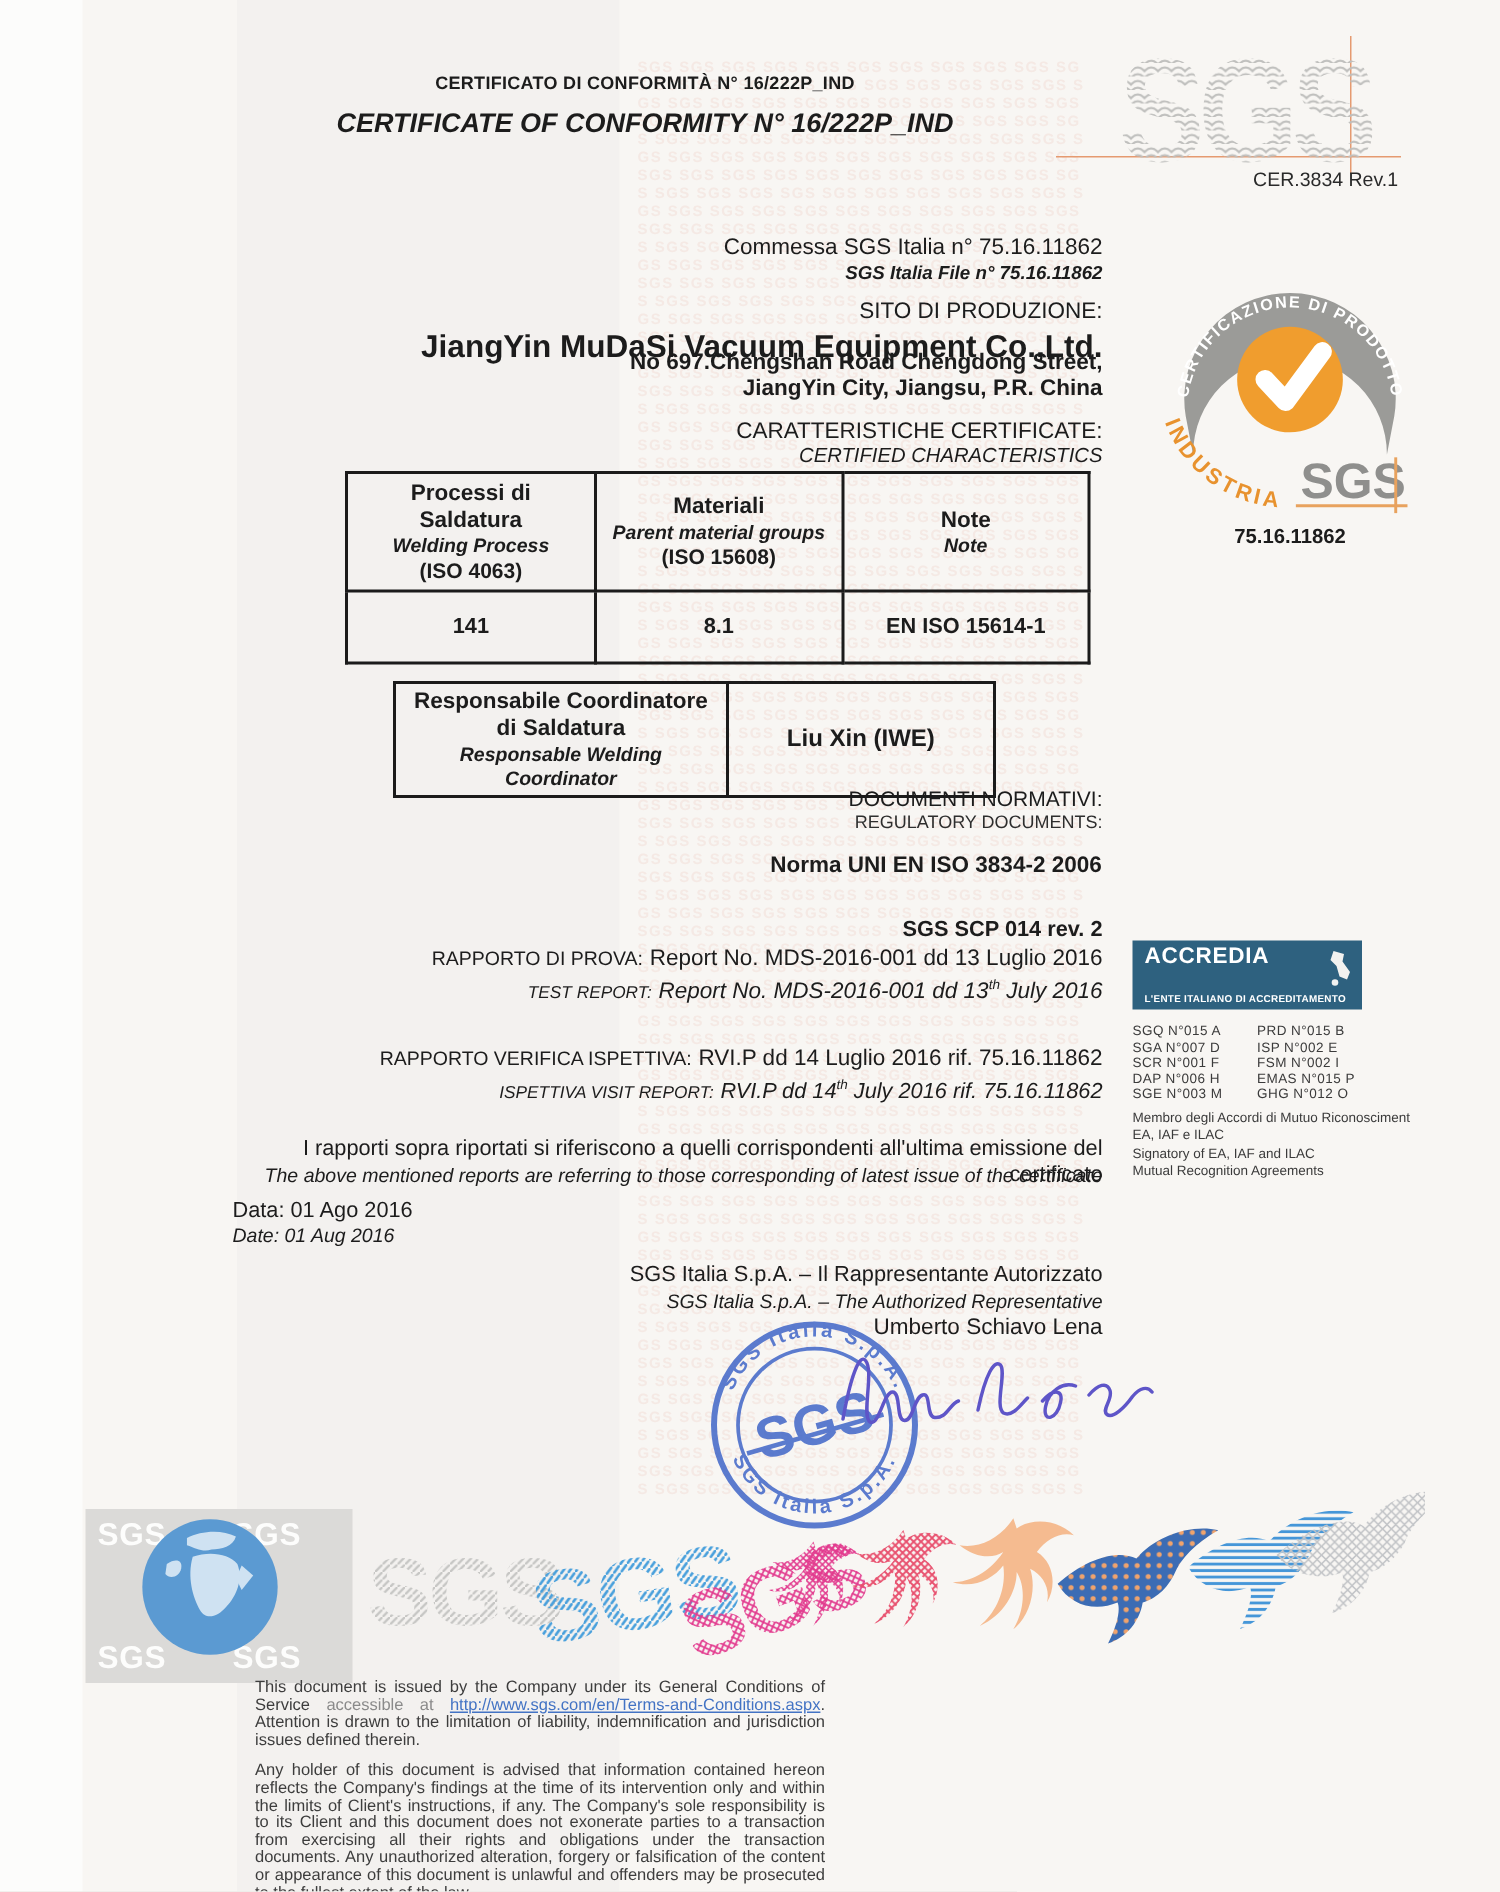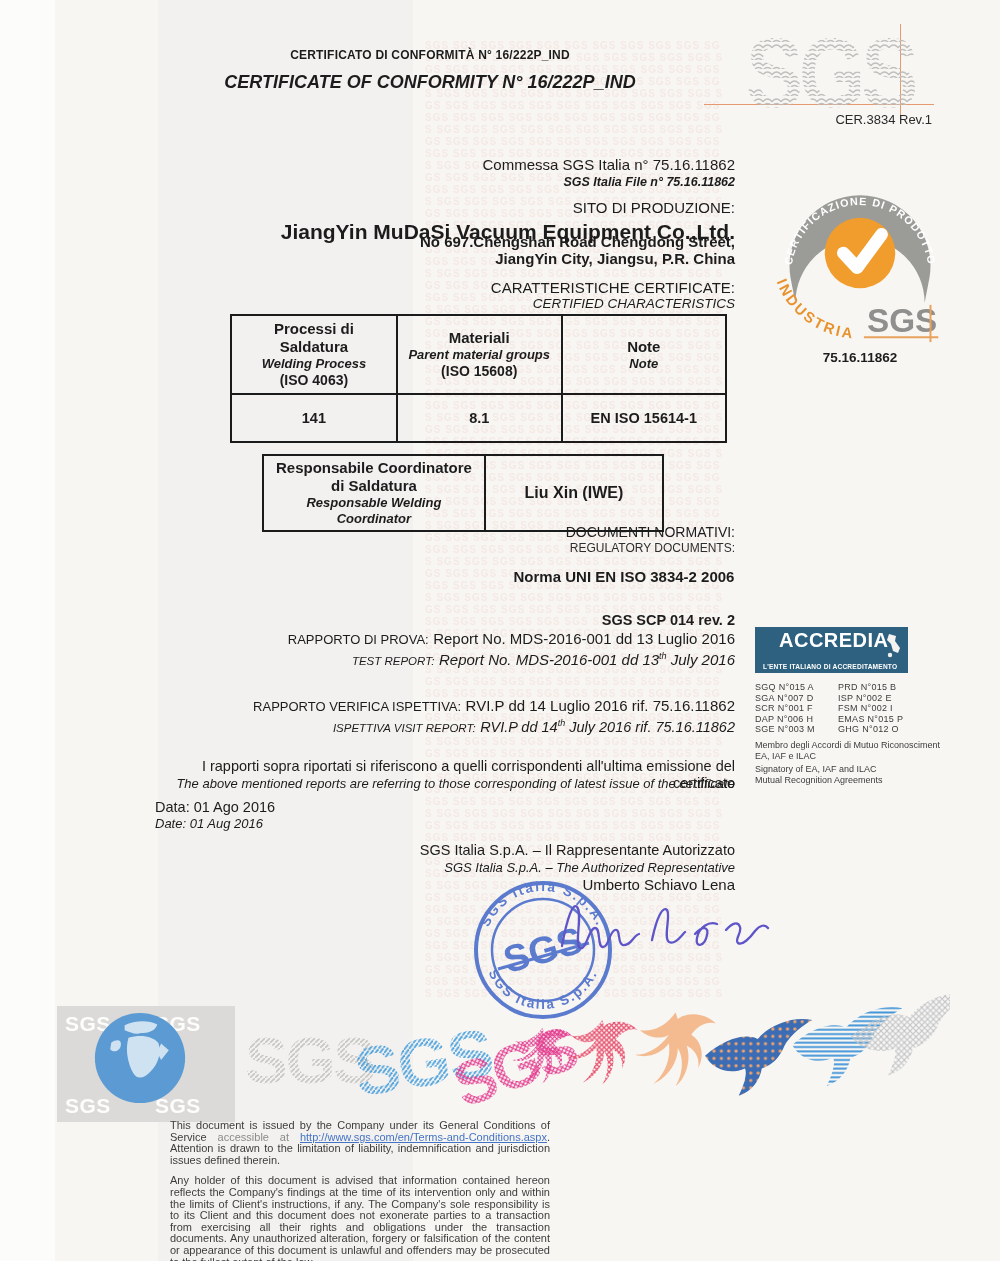--- a/index.html
+++ b/index.html
@@ -40,21 +40,21 @@
   .th-en{font-size:13px; font-weight:bold; font-style:italic; line-height:16px;}
   .th-iso{font-size:14px; font-weight:bold; line-height:17px;}
   .tval{font-size:14.5px; font-weight:bold; height:38px;}
   .tcoord{position:absolute; left:262px; top:454px; width:402px;}
   .tcoord td{border:2px solid #1b1b1b; text-align:center; vertical-align:middle; padding:3px 6px;}
   
   .acc-box{
     position:absolute; left:755px; top:627px; width:153px; height:46px;
     background:#2e617f; color:#fff; z-index:2;
   }
-  .acc-name{position:absolute; left:24px; top:2px; font-size:20px; font-weight:bold; letter-spacing:0.5px;}
+  .acc-name{position:absolute; left:8px; top:2px; font-size:15px; font-weight:bold; letter-spacing:0.5px;}
   .acc-tag{position:absolute; left:8px; bottom:3px; font-size:6.6px; font-weight:bold; letter-spacing:0.2px;}
   .acc-codes{position:absolute; top:682px; font-size:9px; line-height:10.5px; color:#3b3b3b; letter-spacing:0.3px;}
   .acc-small{position:absolute; left:755px; font-size:9px; line-height:10.5px; color:#3b3b3b;}
   
   .legal{position:absolute; left:130px; top:1120px; width:380px; font-size:11px;
     line-height:11.6px; text-align:justify; color:#3d3d3d; z-index:3;margin-left:40px;}
   .legal p{margin:0 0 9px 0;}
   a.toc{color:#4373c4; text-decoration:underline;}
   .gray-accessible{color:#8a8a8a;}
   .addr{position:absolute; left:555px; top:1118px; width:210px; text-align:center;

